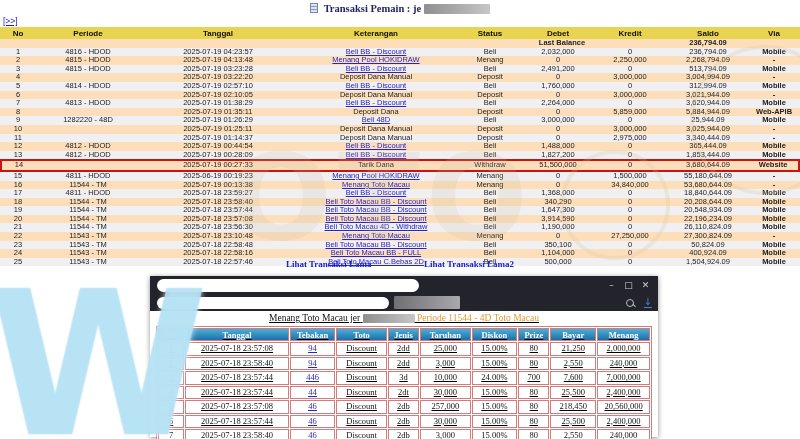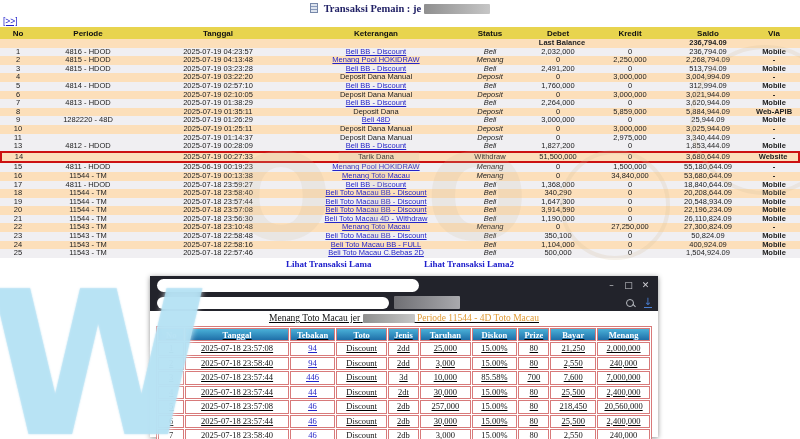--- a/index.html
+++ b/index.html
@@ -30,21 +30,21 @@
                   text-align:center; white-space:nowrap; overflow:hidden; color:#222; }
   tr.odd  td { background:var(--row-light); }
   tr.even td { background:var(--row-peach); }
   tr.lb   td { background:var(--row-peach); font-weight:bold; }
   tr.hl td { border-top:2px solid var(--highlight-red); border-bottom:2px solid var(--highlight-red); }
   tr.hl td:first-child { border-left:2px solid var(--highlight-red); }
   tr.hl td:last-child  { border-right:2px solid var(--highlight-red); }
   .c-no{width:36px}.c-per{width:104px}.c-tgl{width:156px}.c-ket{width:160px}
   .c-st{width:68px}.c-db{width:68px}.c-kr{width:76px}.c-sa{width:80px}.c-via{width:52px}
   a.klink { color:#2424c8; text-decoration:underline; cursor:pointer; }
-  .st-red { color:var(--status-red);font-style:italic; }
+  .st-red { color:var(--status-red); }
   .st-wd  { color:var(--status-withdraw); }
   .num-debet { color:#222; }
   .num-kredit, .num-saldo { color:var(--money-purple); }
   .lb-val { color:#331199; font-weight:bold; }
   .via { color:#555;font-weight:bold; }
 
   .footer-links { position:absolute; top:259px; left:0; width:100%; text-align:center;
                   font-family:"Liberation Serif", serif; font-size:9px; font-weight:bold; }
   .footer-links a { color:#2020cc; margin:0 25px; cursor:pointer; }
 
@@ -255,20 +255,31 @@
         <tr class="odd">
           <td>11</td>
           <td></td>
           <td>2025-07-19 01:14:37</td>
           <td>Deposit Dana Manual</td>
           <td class="st-red">Deposit</td>
           <td class="num-debet">0</td>
           <td class="num-kredit">2,975,000</td>
           <td class="num-saldo">3,340,444.09</td>
           <td class="via">-</td>
+        </tr>
+        <tr class="even">
+          <td>12</td>
+          <td>4812 - HDOD</td>
+          <td>2025-07-19 00:44:54</td>
+          <td><a class="klink">Beli BB - Discount</a></td>
+          <td class="st-red">Beli</td>
+          <td class="num-debet">1,488,000</td>
+          <td class="num-kredit">0</td>
+          <td class="num-saldo">365,444.09</td>
+          <td class="via">Mobile</td>
         </tr>
         <tr class="odd">
           <td>13</td>
           <td>4812 - HDOD</td>
           <td>2025-07-19 00:28:09</td>
           <td><a class="klink">Beli BB - Discount</a></td>
           <td class="st-red">Beli</td>
           <td class="num-debet">1,827,200</td>
           <td class="num-kredit">0</td>
           <td class="num-saldo">1,853,444.09</td>
@@ -489,21 +500,21 @@
               <td>2,550</td>
               <td>240,000</td>
             </tr>
             <tr>
               <td>3</td>
               <td>2025-07-18 23:57:44</td>
               <td><a>446</a></td>
               <td>Discount</td>
               <td>3d</td>
               <td>10,000</td>
-              <td>85.58%</td>
+              <td>24.00%</td>
               <td>700</td>
               <td>7,600</td>
               <td>7,000,000</td>
             </tr>
             <tr>
               <td>4</td>
               <td>2025-07-18 23:57:44</td>
               <td><a>44</a></td>
               <td>Discount</td>
               <td>2dt</td>

